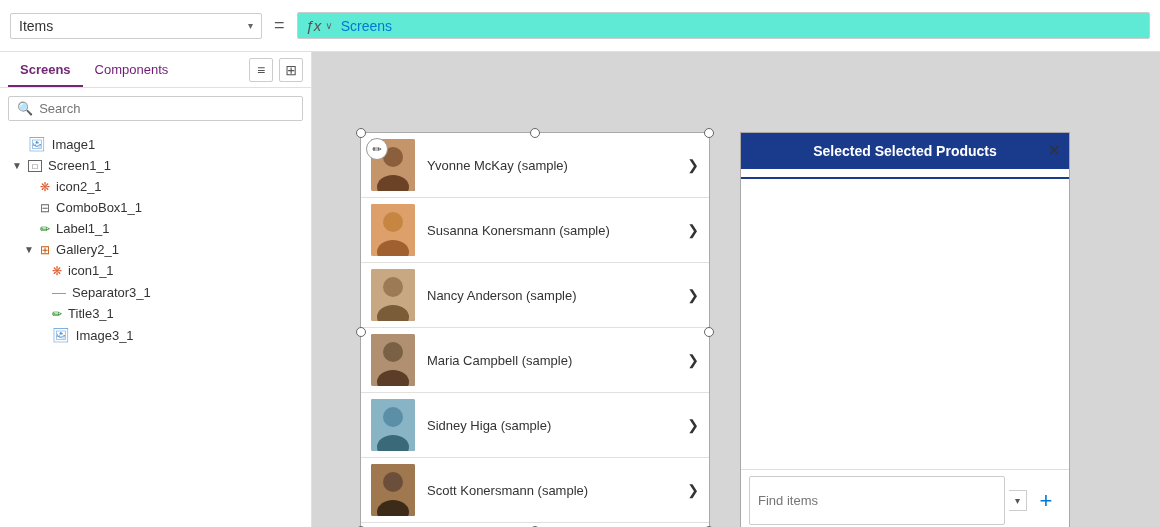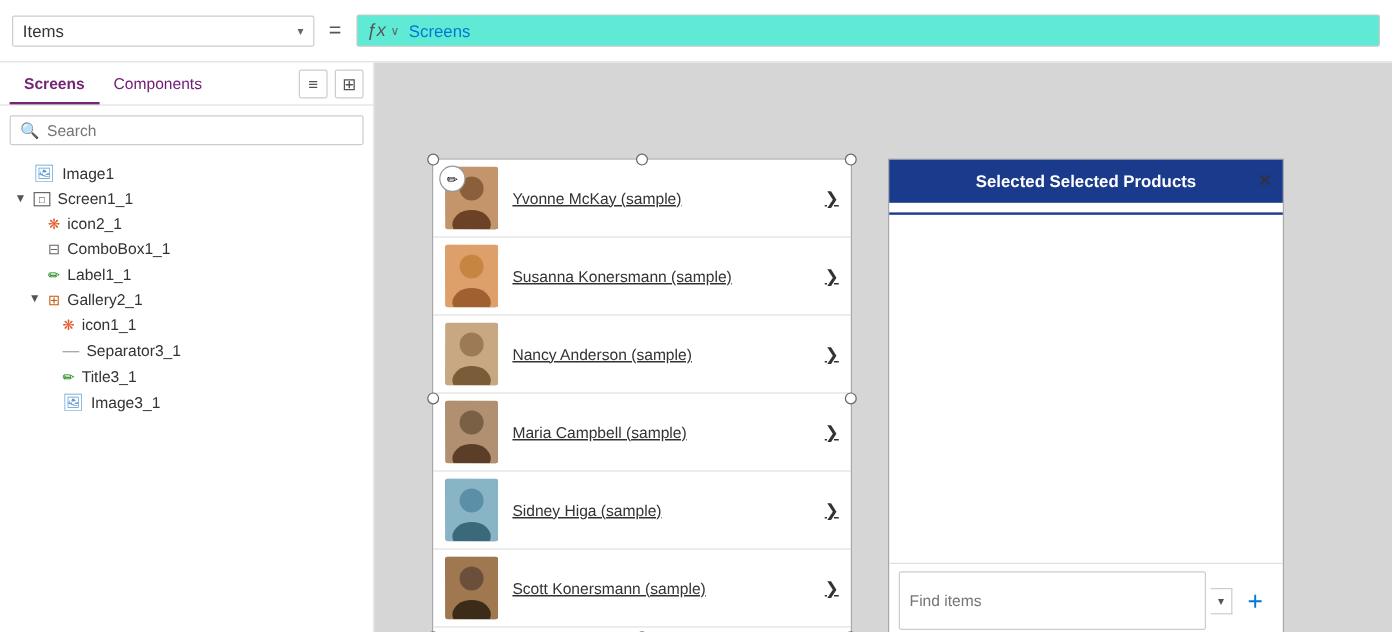--- a/index.html
+++ b/index.html
@@ -215,21 +215,20 @@
       border-radius: 50%;
       position: absolute;
     }
     .gallery-item {
       display: flex;
       align-items: center;
       border-bottom: 1px solid #e0e0e0;
       height: 65px;
       padding: 0 10px;
       cursor: pointer;
-      text-decoration: underline;
     }
     .avatar {
       width: 44px;
       height: 52px;
       background: #c8c8c8;
       border-radius: 2px;
       overflow: hidden;
       flex-shrink: 0;
       display: flex;
       align-items: center;

